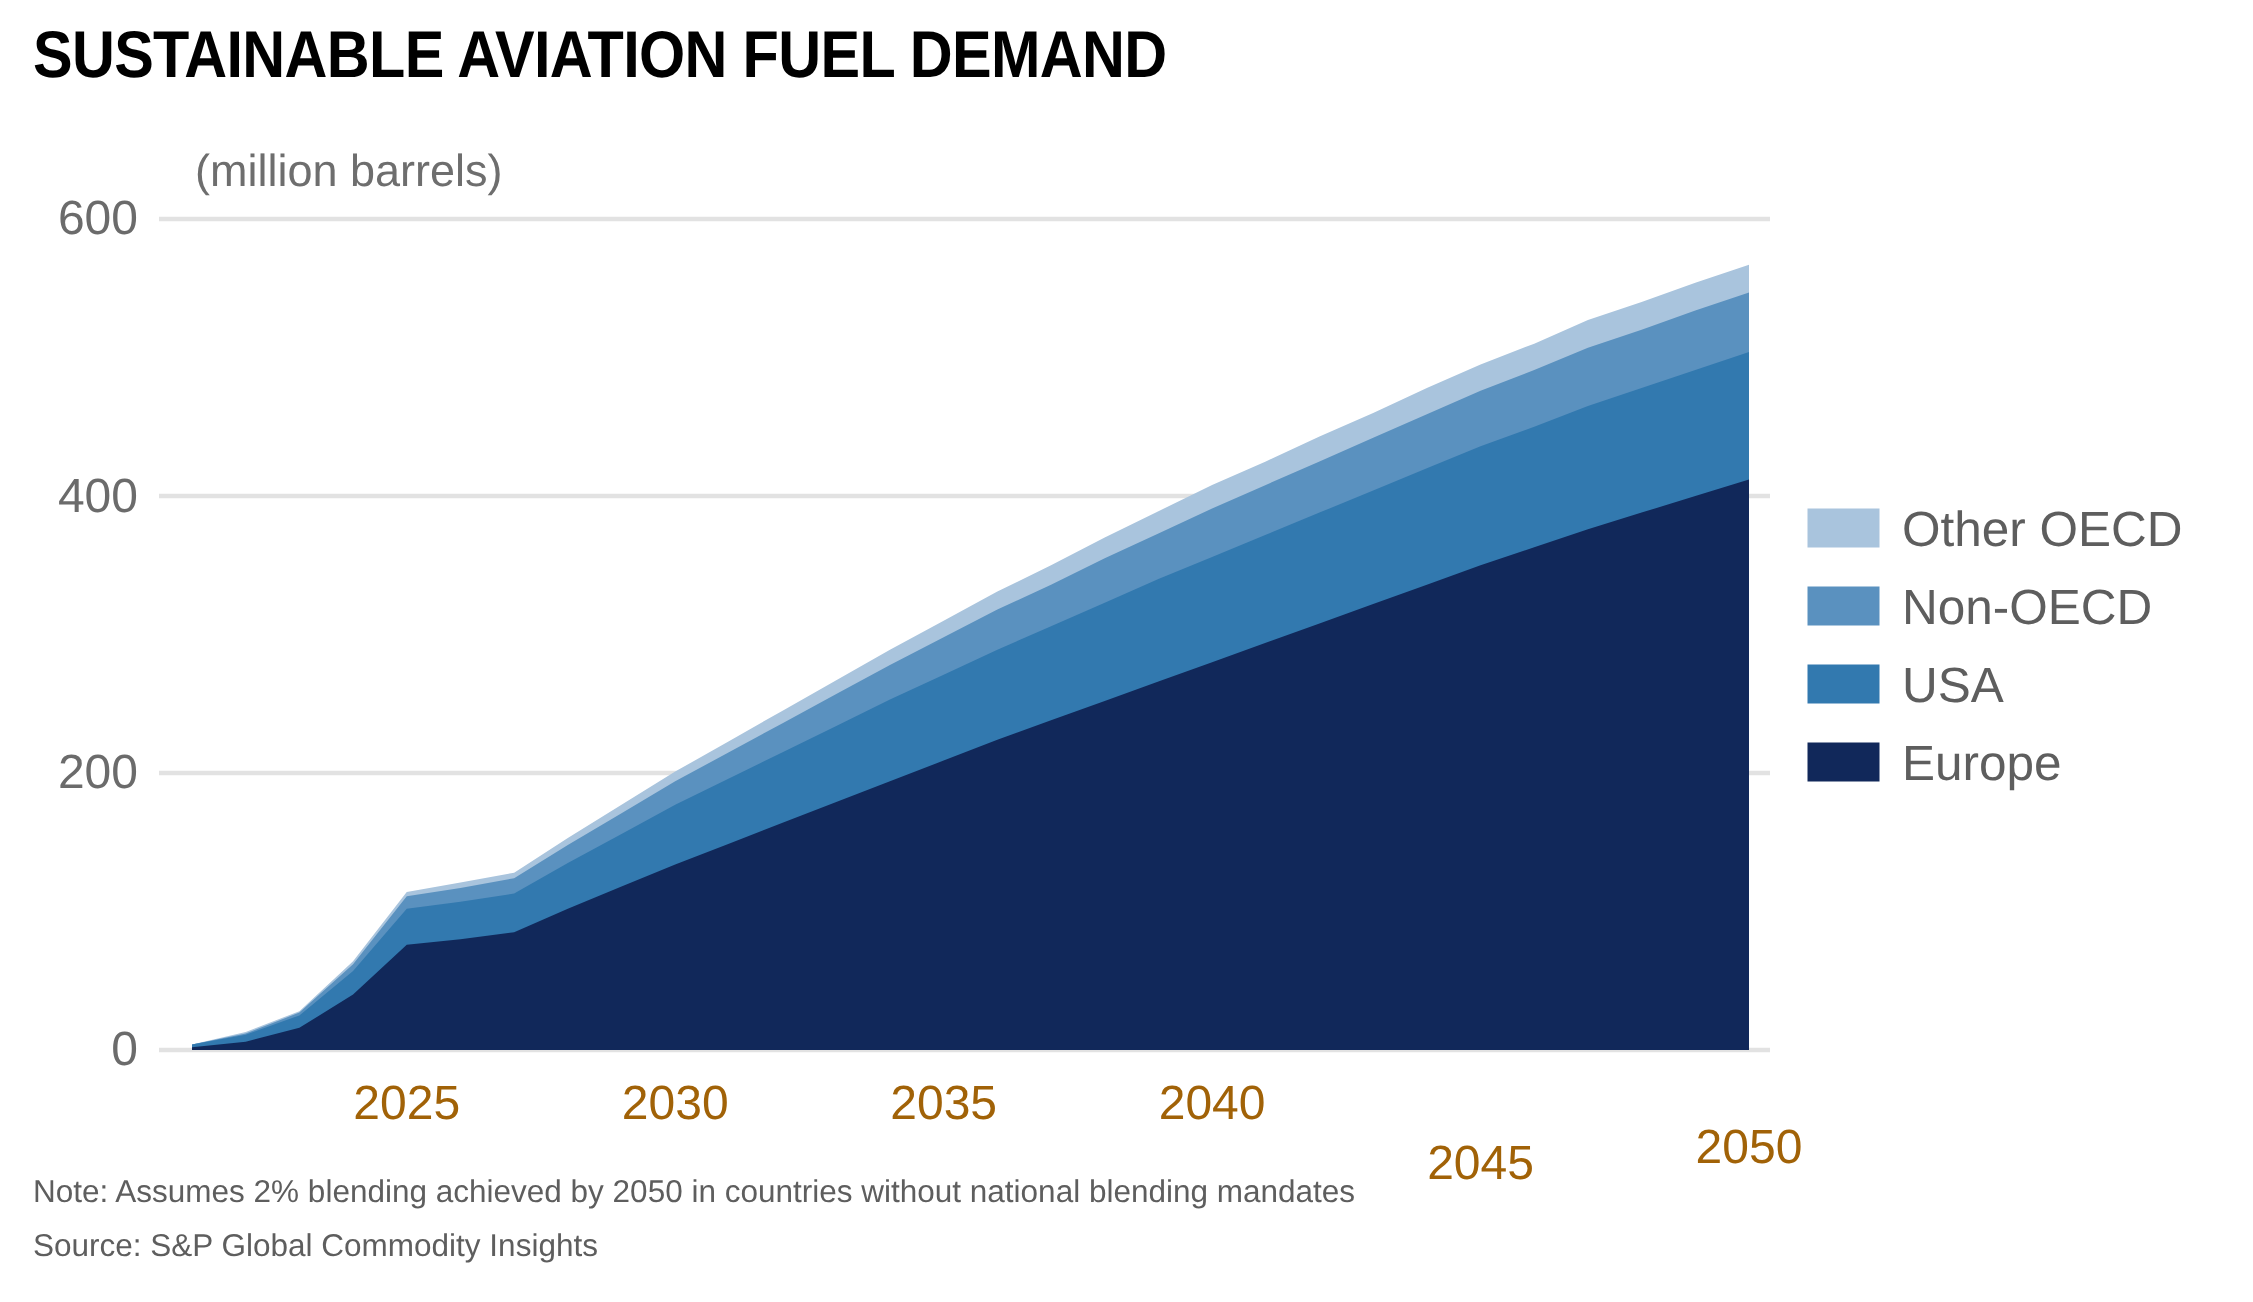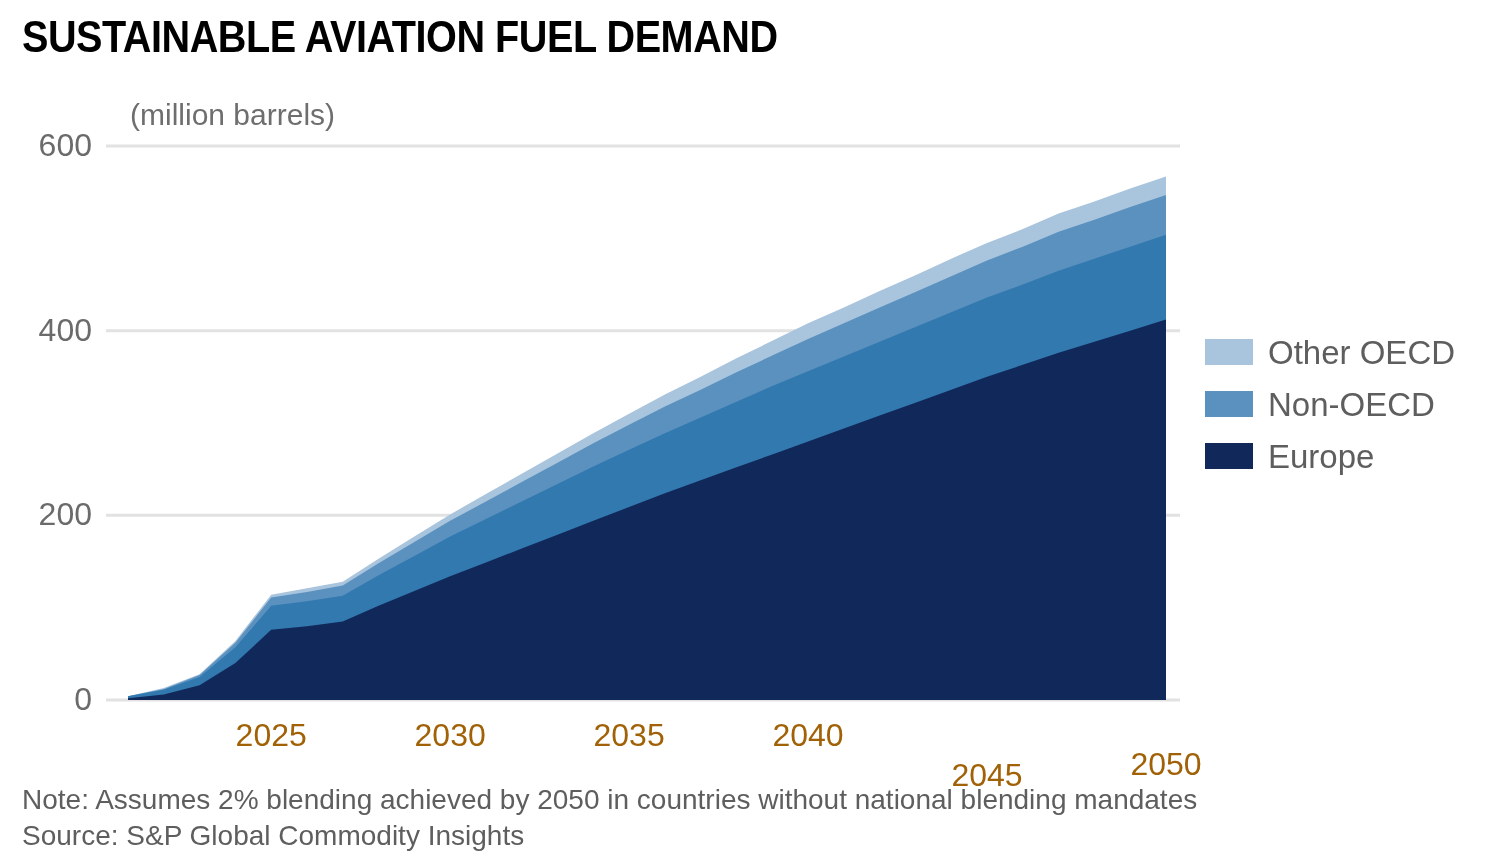--- a/index.html
+++ b/index.html
@@ -85,21 +85,21 @@
     margin-left: 15px;
     font-size: 33px;
     color: #5e5e5e;
     line-height: 1;
     white-space: nowrap;
   }
   .footnote {
     position: absolute;
     left: 22px;
     width: 1470px;
-    font-size: 28px;
+    font-size: 21px;
     color: #5e5e5e;
     line-height: 1.28;
     white-space: nowrap;
   }
   .footnote.note { top: 782px; }
   .footnote.source { top: 818px; }
   svg { display: block; }
 </style>
 </head>
 <body>
@@ -145,20 +145,24 @@
   <div class="legend" id="legend">
       <div class="legend-row">
         <span class="legend-swatch" style="background: rgb(169, 196, 221);"></span>
         <span class="legend-label">Other OECD</span>
       </div>
       <div class="legend-row">
         <span class="legend-swatch" style="background: rgb(90, 145, 191);"></span>
         <span class="legend-label">Non-OECD</span>
       </div>
       <div class="legend-row">
+        <span class="legend-swatch" style="background: rgb(50, 121, 175);"></span>
+        <span class="legend-label">USA</span>
+      </div>
+      <div class="legend-row">
         <span class="legend-swatch" style="background: rgb(17, 40, 90);"></span>
         <span class="legend-label">Europe</span>
       </div>
     </div>
 
   <div class="footnote note">Note: Assumes 2% blending achieved by 2050 in countries without national blending mandates</div>
 
   <div class="footnote source">Source: S&amp;P Global Commodity Insights</div>
 
 </div>

